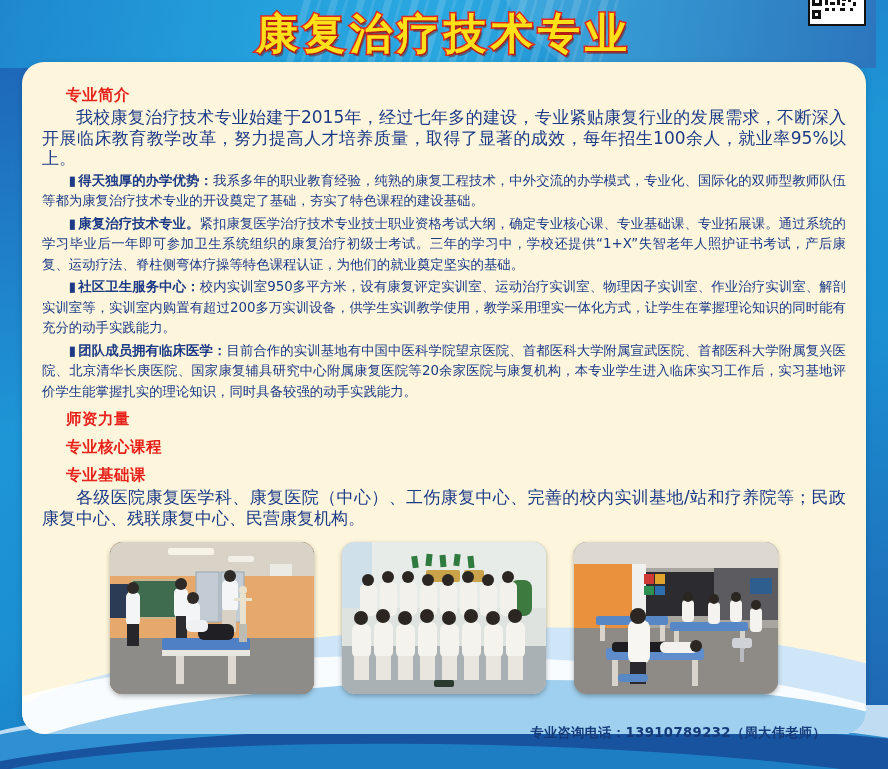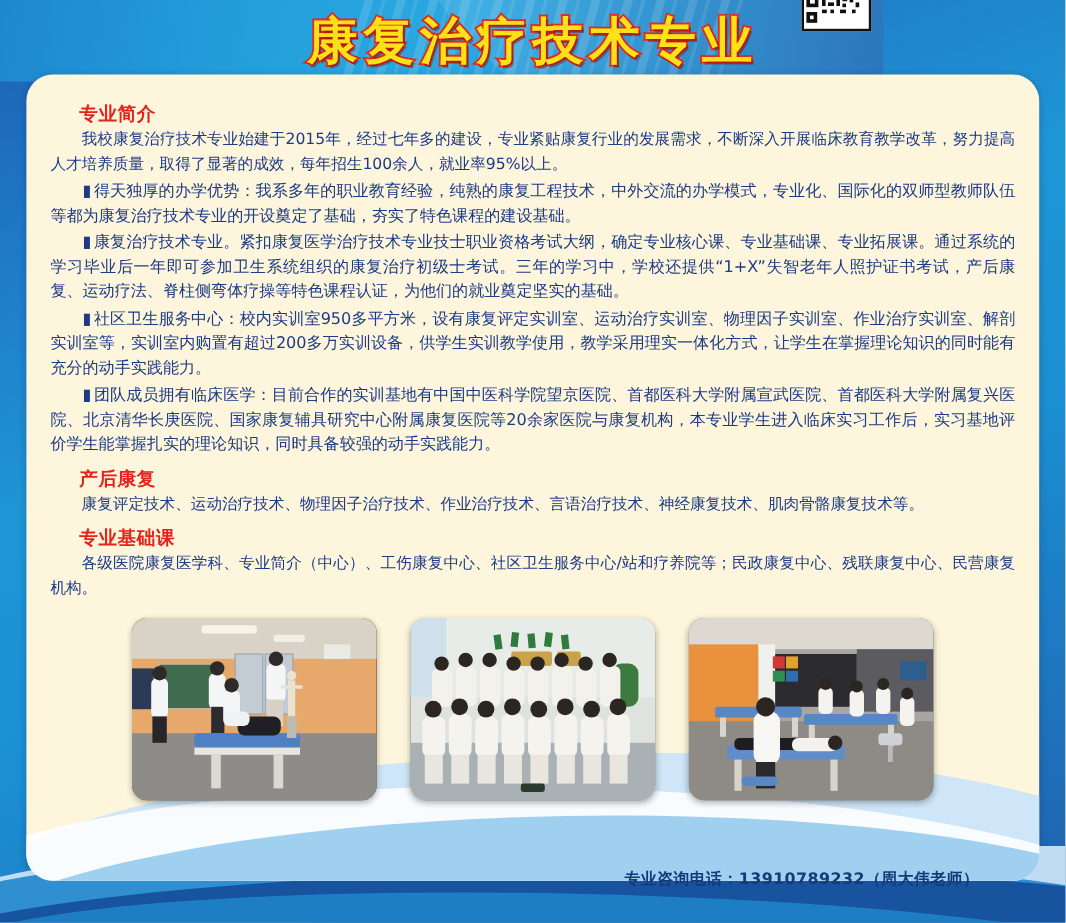--- a/index.html
+++ b/index.html
@@ -15,21 +15,21 @@
     width: 888px;
     height: 769px;
     overflow: hidden;
     background: linear-gradient(160deg, #1d5fb4 0%, #1f78c4 18%, #1e96d6 40%, #1b8fd2 60%, #2060ae 100%);
   }
 
   
   .header {
     position: absolute;
     left: 0; top: 0;
-    width: 736px;
+    width: 876px;
     height: 68px;
     overflow: hidden;
     background: linear-gradient(100deg, #1e88cf 0%, #24a0dc 30%, #2ba7e0 52%, #1f8ccd 72%, #1566b6 100%);
   }
   .rays {
     position: absolute;
     left: 300px; top: -80px;
     width: 520px; height: 260px;
     transform: rotate(16deg);
     opacity: .45;
@@ -117,41 +117,41 @@
 
   h2.sec {
     margin: 7px 0 1px 30px;
     font-size: 15.5px;
     font-weight: bold;
     color: #e8221b;
     letter-spacing: .5px;
   }
   p.body {
     margin: 0 6px 0 6px;
-    font-size: 13px;
+    font-size: 17px;
     line-height: 20.5px;
     color: #1c3a86;
     text-align: justify;
     text-indent: 2em;
     letter-spacing: 0;
   }
   p.bullet {
     margin: 2px 6px 0 6px;
     font-size: 13.4px;
     line-height: 20.5px;
     color: #1c3a86;
     text-align: justify;
     text-indent: 2em;
   }
   .bullet .mark {
     font-weight: bold;
     color: #1c3a86;
     margin-right: 2px;
   }
-  .bullet .lead { font-weight: normal; }
+  .bullet .lead { font-weight: bold; }
 
   
   .photos {
     position: relative;
     z-index: 4;
     margin: 14px 0 0 0;
     display: flex;
     justify-content: center;
     gap: 28px;
   }
@@ -177,21 +177,21 @@
   .fb {
     position: absolute;
     border-radius: 50% 50% 0 0 / 100% 100% 0 0;
   }
   .fb.a { left: -80px; bottom: 14px; width: 1120px; height: 70px; background: #bfdcf3; transform: rotate(-1.4deg); }
   .fb.b { left: -60px; bottom: -4px;  width: 1090px; height: 64px; background: #2f8fd0; transform: rotate(1.1deg); }
   .fb.c { left: -100px; bottom: -22px; width: 1150px; height: 66px; background: #18539f; transform: rotate(-.9deg); }
   .fb.d { left: -40px; bottom: -38px; width: 1060px; height: 62px; background: #1d7ec4; transform: rotate(1.4deg); }
   .contact {
     position: absolute;
-    right: 72px;
+    right: 62px;
     bottom: 27px;
     z-index: 9;
     font-size: 13.2px;
     font-weight: bold;
     color: #153a7a;
     letter-spacing: .4px;
     white-space: nowrap;
   }
 </style>
 </head>
@@ -263,26 +263,26 @@
 
 
       <p class="bullet"><span class="mark">▮</span><span class="lead">得天独厚的办学优势：</span><span>我系多年的职业教育经验，纯熟的康复工程技术，中外交流的办学模式，专业化、国际化的双师型教师队伍等都为康复治疗技术专业的开设奠定了基础，夯实了特色课程的建设基础。</span></p>
 
       <p class="bullet"><span class="mark">▮</span><span class="lead">康复治疗技术专业。</span><span>紧扣康复医学治疗技术专业技士职业资格考试大纲，确定专业核心课、专业基础课、专业拓展课。通过系统的学习毕业后一年即可参加卫生系统组织的康复治疗初级士考试。三年的学习中，学校还提供“1+X”失智老年人照护证书考试，产后康复、运动疗法、脊柱侧弯体疗操等特色课程认证，为他们的就业奠定坚实的基础。</span></p>
 
       <p class="bullet"><span class="mark">▮</span><span class="lead">社区卫生服务中心：</span><span>校内实训室950多平方米，设有康复评定实训室、运动治疗实训室、物理因子实训室、作业治疗实训室、解剖实训室等，实训室内购置有超过200多万实训设备，供学生实训教学使用，教学采用理实一体化方式，让学生在掌握理论知识的同时能有充分的动手实践能力。</span></p>
 
       <p class="bullet"><span class="mark">▮</span><span class="lead">团队成员拥有临床医学：</span><span>目前合作的实训基地有中国中医科学院望京医院、首都医科大学附属宣武医院、首都医科大学附属复兴医院、北京清华长庚医院、国家康复辅具研究中心附属康复医院等20余家医院与康复机构，本专业学生进入临床实习工作后，实习基地评价学生能掌握扎实的理论知识，同时具备较强的动手实践能力。</span></p>
 
-      <h2 class="sec">产后康复</h2>
-
-      <p class="body">康复评定技术、运动治疗技术、物理因子治疗技术、作业治疗技术、言语治疗技术、神经康复技术、肌肉骨骼康复技术等。</p>
+      <h2 class="sec">师资力量</h2>
+
+      <h2 class="sec">专业核心课程</h2>
 
       <h2 class="sec">专业基础课</h2>
-      <p class="body">各级医院康复医学科、专业简介（中心）、工伤康复中心、社区卫生服务中心/站和疗养院等；民政康复中心、残联康复中心、民营康复机构。</p>
+      <p class="body">各级医院康复医学科、康复医院（中心）、工伤康复中心、完善的校内实训基地/站和疗养院等；民政康复中心、残联康复中心、民营康复机构。</p>
 
       <div class="photos">
 
         <div class="photo">
           <svg viewBox="0 0 204 152" preserveAspectRatio="none">
             <rect x="0" y="0" width="204" height="152" fill="#e3a濃"></rect>
             <rect x="0" y="0" width="204" height="152" fill="#e7a86b"></rect>
             <rect x="0" y="0" width="204" height="34" fill="#d9d2c6"></rect>
             <rect x="58" y="6" width="46" height="7" rx="2" fill="#f7f3e6"></rect>
             <rect x="118" y="14" width="26" height="6" rx="2" fill="#f2efe6"></rect>

